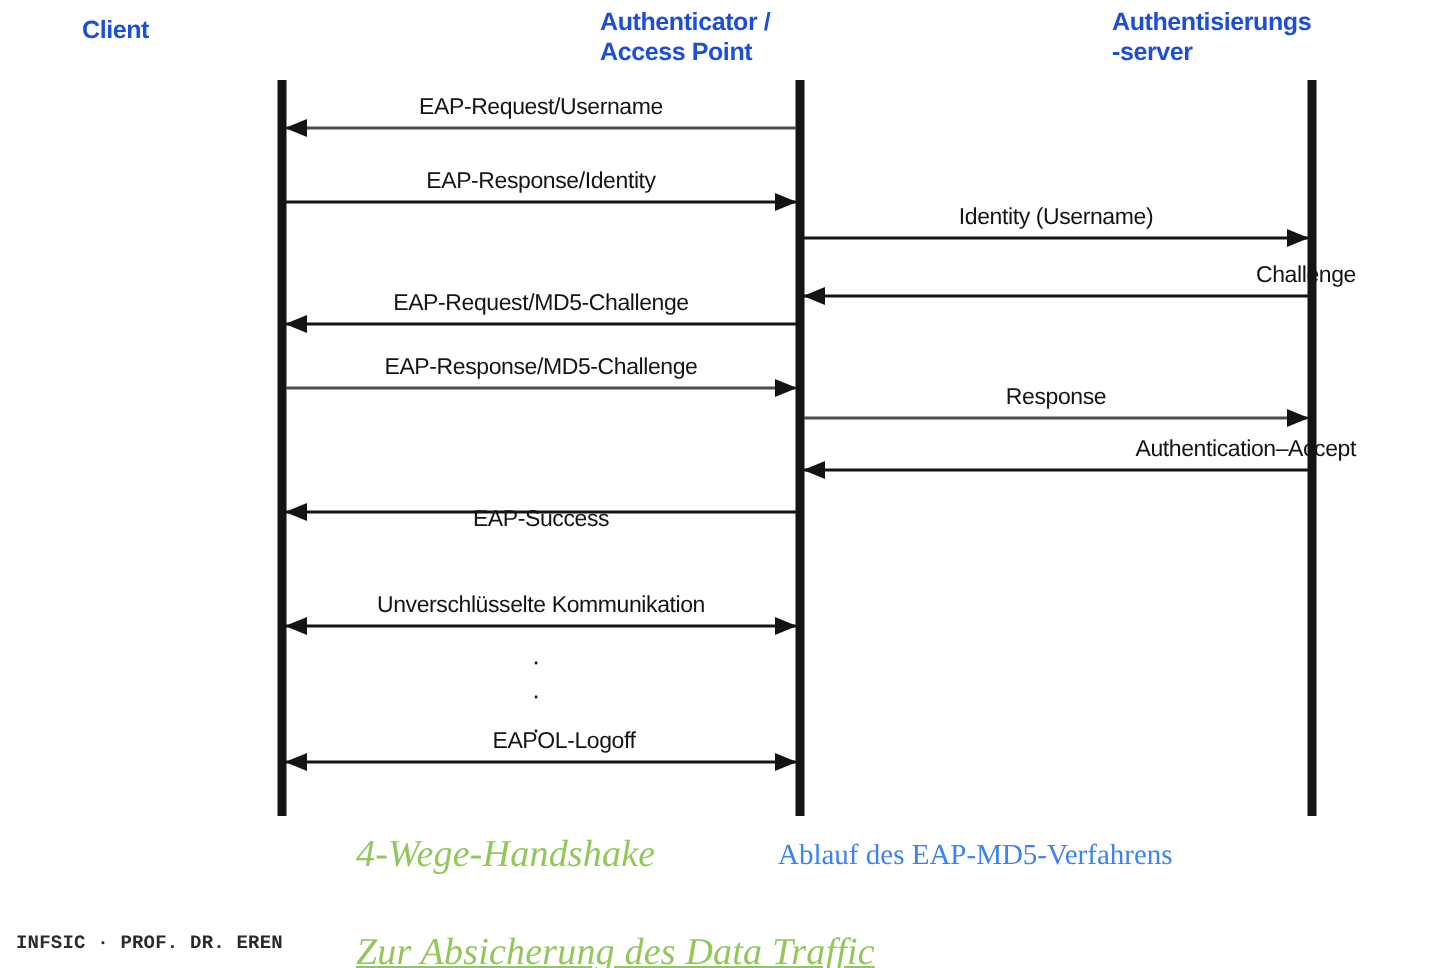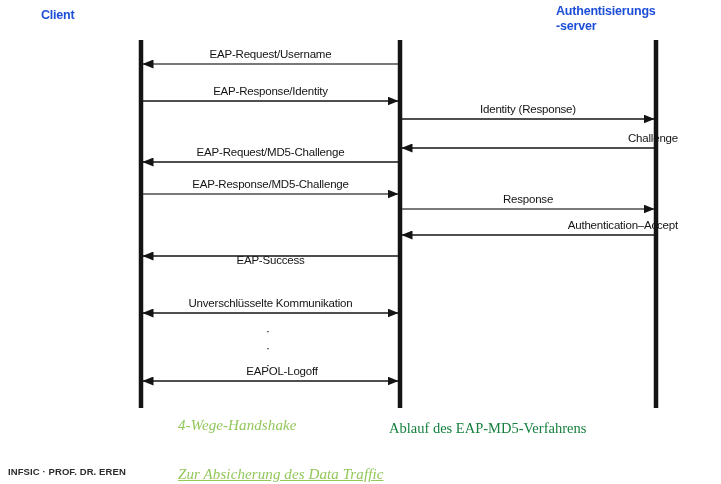--- a/index.html
+++ b/index.html
@@ -39,35 +39,35 @@
     font-weight: normal;
     color: #141414;
     white-space: nowrap;
     text-align: center;
     letter-spacing: -0.2px;
   }
   .caption-green {
     position: absolute;
     font-family: "Liberation Serif", serif;
     font-style: italic;
-    font-size: 15px;
+    font-size: 19px;
     color: #92c75a;
     white-space: nowrap;
     letter-spacing: 0.1px;
   }
   .caption-black {
     position: absolute;
     font-family: "Liberation Serif", serif;
     font-size: 14.5px;
-    color: #15803d;
+    color: #3b82f6;
     white-space: nowrap;
   }
   .footer-text {
     position: absolute;
-    font-family: Liberation Sans, sans-serif;
+    font-family: Liberation Mono, monospace;
     font-size: 9.5px;
     font-weight: bold;
     color: #2b2b2b;
     white-space: nowrap;
     letter-spacing: 0.1px;
   }
   .vdots {
     position: absolute;
     font-family: "Liberation Sans", sans-serif;
     font-size: 13px;
@@ -112,28 +112,30 @@
       <line y1="313" y2="313" stroke="#141414" stroke-width="1.4" x1="143" x2="398" marker-end="url(#ah-dark)" marker-start="url(#ah-dark-start)"></line>
       <line y1="381" y2="381" stroke="#141414" stroke-width="1.4" x1="143" x2="398" marker-end="url(#ah-dark)" marker-start="url(#ah-dark-start)"></line>
     </g>
 </svg>
 
 <div id="labels-layer">
     <div class="lifeline-label" style="left: 41px; width: 200px; top: 8px;">
       <div>Client</div>
     </div>
     <div class="lifeline-label" style="left: 300px; width: 200px; top: 4px;">
+      <div>Authenticator /</div>
+      <div>Access Point</div>
     </div>
     <div class="lifeline-label" style="left: 556px; width: 200px; top: 4px;">
       <div>Authentisierungs</div>
       <div>-server</div>
     </div>
     <div class="msg-label" style="left: 120.5px; width: 300px; top: 48px;">EAP-Request/Username</div>
     <div class="msg-label" style="left: 120.5px; width: 300px; top: 85px;">EAP-Response/Identity</div>
-    <div class="msg-label" style="left: 378px; width: 300px; top: 103px;">Identity (Response)</div>
+    <div class="msg-label" style="left: 378px; width: 300px; top: 103px;">Identity (Username)</div>
     <div class="msg-label" style="left: 378px; width: 300px; top: 132px; text-align: right;">Challenge</div>
     <div class="msg-label" style="left: 120.5px; width: 300px; top: 146px;">EAP-Request/MD5-Challenge</div>
     <div class="msg-label" style="left: 120.5px; width: 300px; top: 178px;">EAP-Response/MD5-Challenge</div>
     <div class="msg-label" style="left: 378px; width: 300px; top: 193px;">Response</div>
     <div class="msg-label" style="left: 378px; width: 300px; top: 219px; text-align: right;">Authentication–Accept</div>
     <div class="msg-label" style="left: 120.5px; width: 300px; top: 254px;">EAP-Success</div>
     <div class="msg-label" style="left: 120.5px; width: 300px; top: 297px;">Unverschlüsselte Kommunikation</div>
     <div class="msg-label" style="left: 132px; width: 300px; top: 365px;">EAPOL-Logoff</div>
   </div>
 

